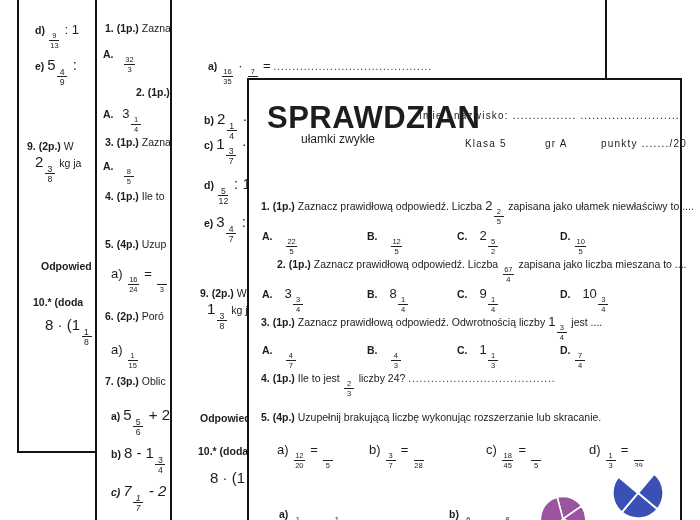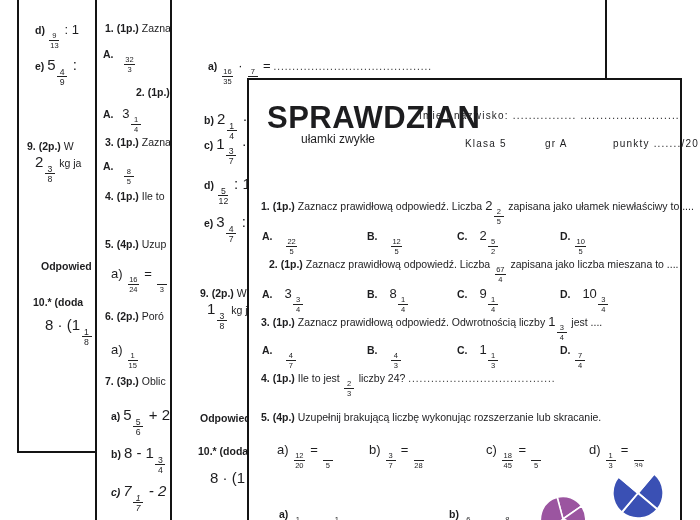--- a/index.html
+++ b/index.html
@@ -199,21 +199,21 @@
         </span></span>
   </div>
 </div>
 
 <div class="page" style="left:247px;top:78px;width:435px;height:560px;z-index:4;">
   <div class="title" style="left:18px;top:20px;">SPRAWDZIAN</div>
   <div class="subtitle" style="left:52px;top:52px;">ułamki zwykłe</div>
   <div class="hdr" style="left:170px;top:30px;">Imię i nazwisko: ................   .........................</div>
   <div class="hdr" style="left:182px;top:58px;margin-left:34px;">Klasa 5</div>
   <div class="hdr" style="left:296px;top:58px;">gr A</div>
-  <div class="hdr" style="left:364px;top:58px;">punkty ......./20</div>
+  <div class="hdr" style="left:352px;top:58px;">punkty ......./20</div>
 
   <div class="row" style="left:12px;top:118px;">
     <span class="b">1. (1p.)</span>
     <span>Zaznacz prawidłową odpowiedź. Liczba</span>
     <span class="math">2<span class="frac">
           <span class="fn">2</span>
           <span class="fd">5</span>
         </span></span>
     <span>zapisana jako ułamek niewłaściwy to ....</span>
   </div>
@@ -229,21 +229,21 @@
     <span class="opt" style="left:208px;top:146px;"><span class="lbl">C.</span>&nbsp;&nbsp;<span class="math">2<span class="frac">
             <span class="fn">5</span>
             <span class="fd">2</span>
           </span></span></span>
     <span class="opt" style="left:311px;top:146px;"><span class="lbl">D.</span><span class="math"><span class="frac">
             <span class="fn">10</span>
             <span class="fd">5</span>
           </span></span></span>
   </div>
 
-  <div class="row" style="left:20px;top:176px;">
+  <div class="row" style="left:28px;top:176px;">
     <span class="b">2. (1p.)</span>
     <span>Zaznacz prawidłową odpowiedź. Liczba</span>
     <span class="math"><span class="frac">
           <span class="fn">67</span>
           <span class="fd">4</span>
         </span></span>
     <span>zapisana jako liczba mieszana to ....</span>
   </div>
   <div>
     <span class="opt" style="left:13px;top:204px;"><span class="lbl">A.</span>&nbsp;&nbsp;<span class="math">3<span class="frac">

